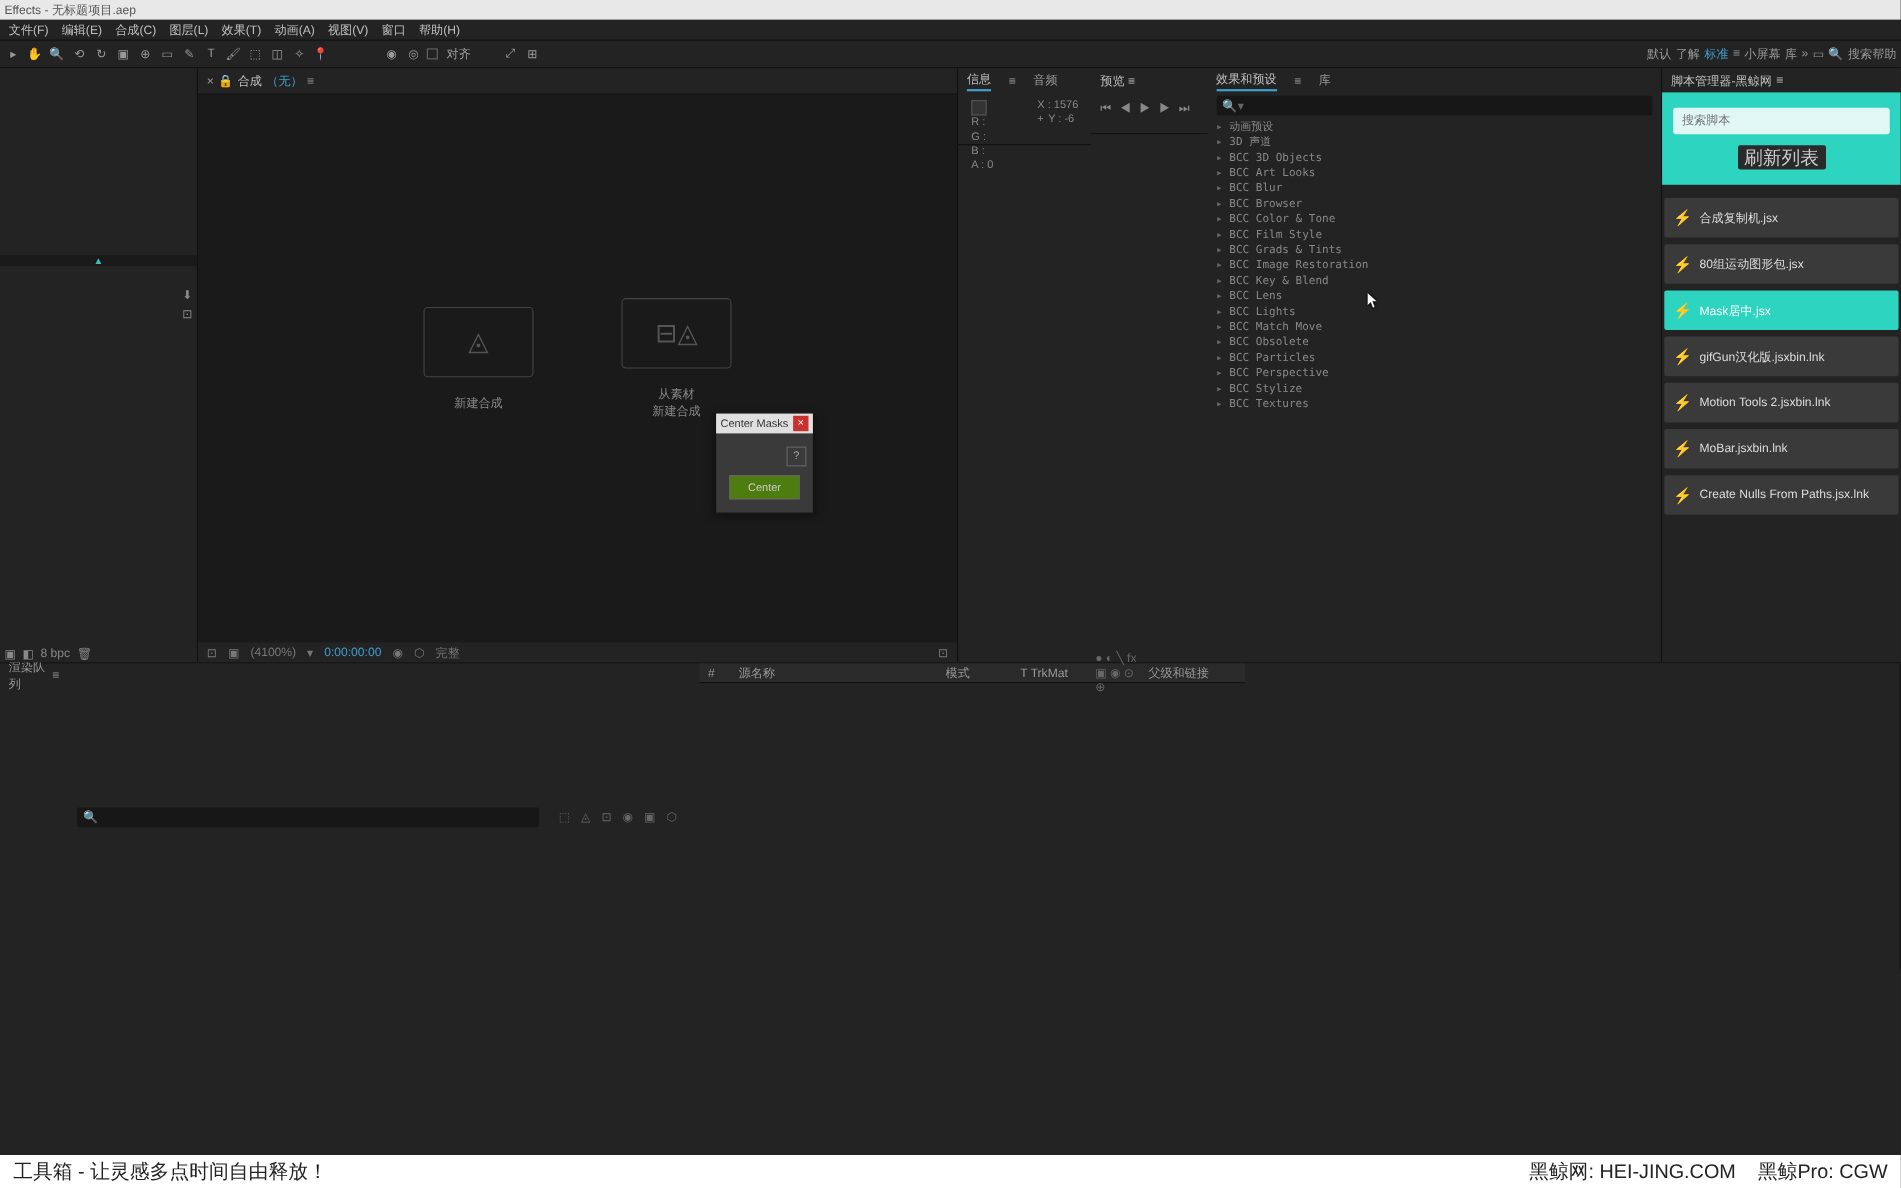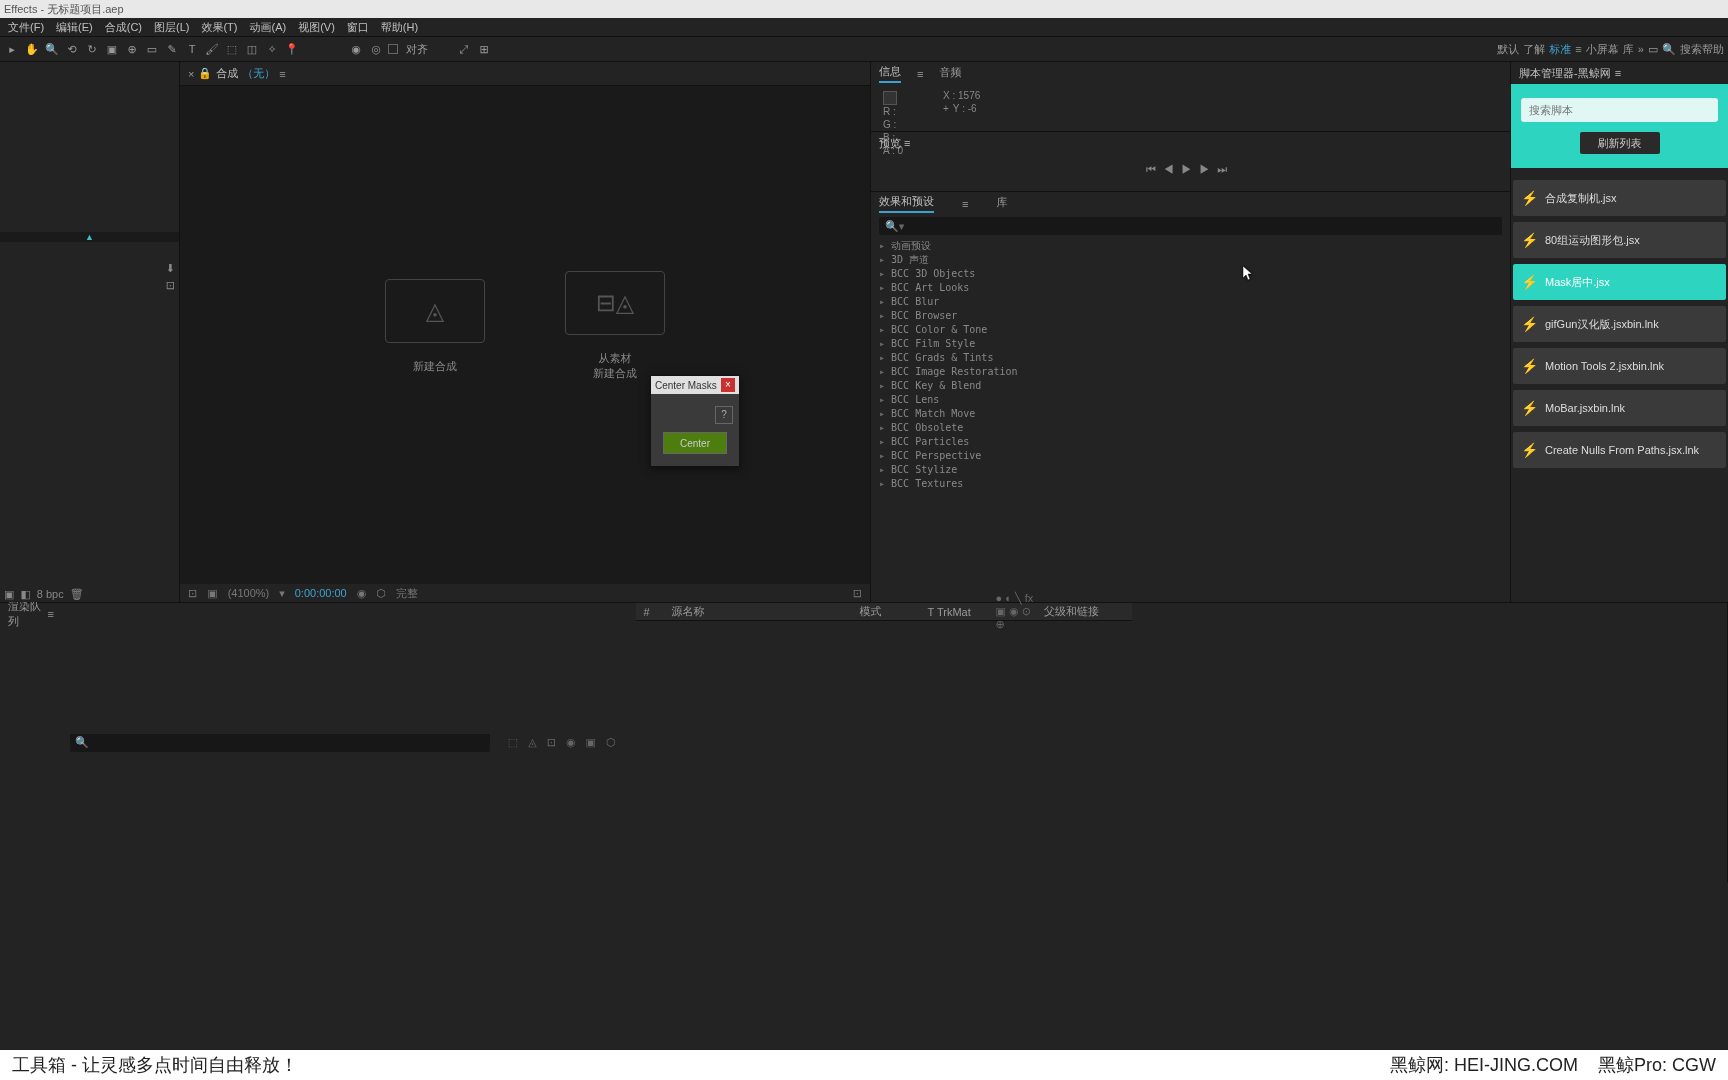--- a/index.html
+++ b/index.html
@@ -23,44 +23,44 @@
 .comp-header { height: 24px; background: #232323; display: flex; align-items: center; padding: 0 8px; gap: 4px; border-bottom: 1px solid #111; }
 .comp-header .x { color: #999; }
 .comp-header .lock { color: #999; }
 .comp-header .label { color: #c0c0c0; }
 .comp-header .none { color: #3fa0d0; }
 .comp-header .menu { color: #999; }
 .comp-content { display: flex; height: 480px; justify-content: center; align-items: center; gap: 60px; }
 .comp-card { width: 120px; text-align: center; color: #888; }
 .comp-card .icon-box { width: 100px; height: 64px; border: 1px solid #444; border-radius: 4px; margin: 0 auto 16px; display: flex; align-items: center; justify-content: center; font-size: 24px; color: #555; }
 .comp-footer { position: absolute; bottom: 0; left: 0; right: 0; height: 18px; background: #232323; display: flex; align-items: center; padding: 0 8px; gap: 10px; color: #777; }
-.right-panels { width: 640px; background: #232323; border-left: 1px solid #111; display: flex; flex-direction: column; }
+.right-panels { width: 640px; background: #232323; border-left: 1px solid #111; display: flex; }
 .info-panel { height: 70px; border-bottom: 1px solid #111; }
 .info-header { display: flex; align-items: center; padding: 2px 8px; gap: 16px; }
 .info-header .tab { color: #999; padding-bottom: 2px; }
 .info-header .tab.active { color: #c0c0c0; border-bottom: 2px solid #3fa0d0; }
 .info-body { display: flex; padding: 4px 12px; gap: 40px; }
 .info-col { color: #888; font-size: 10px; line-height: 13px; }
 .swatch { width: 14px; height: 14px; background: #333; border: 1px solid #555; float: left; margin-right: 6px; margin-top: 2px; }
 .preview-panel { height: 60px; border-bottom: 1px solid #111; padding: 4px 8px; }
 .preview-header { color: #c0c0c0; padding-bottom: 4px; }
 .preview-controls { text-align: center; color: #888; letter-spacing: 8px; padding-top: 8px; }
 .effects-panel { flex: 1; display: flex; flex-direction: column; }
-.effects-header { display: flex; align-items: center; padding: 2px 8px; gap: 28px; }
+.effects-header { display: flex; align-items: center; padding: 2px 8px; gap: 16px; }
 .effects-header .tab { color: #999; padding-bottom: 2px; }
 .effects-header .tab.active { color: #c0c0c0; border-bottom: 2px solid #3fa0d0; }
 .effects-search { margin: 2px 8px; background: #171717; height: 18px; border-radius: 2px; display: flex; align-items: center; padding: 0 6px; color: #666; }
 .effects-list { flex: 1; overflow: hidden; padding: 2px 8px; }
 .effects-list .item { color: #888; font-family: monospace; font-size: 10px; line-height: 14px; }
 .effects-list .item::before { content: "▸ "; color: #666; }
 .script-panel { width: 218px; background: #232323; border-left: 1px solid #111; display: flex; flex-direction: column; }
 .script-header { height: 22px; display: flex; align-items: center; padding: 0 8px; color: #c0c0c0; gap: 4px; }
 .script-search-area { background: #2dd4bf; padding: 14px 10px; }
 .script-search-input { width: 100%; height: 24px; background: #e0f7f3; border: none; border-radius: 3px; padding: 0 8px; font-size: 11px; color: #555; }
-.script-refresh { width: 80px; height: 22px; background: #2a2a2a; color: #ccc; border: none; border-radius: 2px; margin: 10px auto 0; display: block; font-size: 11px; }
+.script-refresh { width: 80px; height: 22px; background: #2a2a2a; color: #ccc; border: none; border-radius: 2px; margin: 10px auto 0; display: block; font-size: 17px; }
 .script-list { flex: 1; padding: 8px 0; }
 .script-item { height: 36px; background: #3a3a3a; margin: 4px 2px 6px 2px; display: flex; align-items: center; padding: 0 8px; gap: 8px; color: #ddd; border-radius: 2px; cursor: pointer; }
 .script-item.selected { background: #2dd4bf; color: #fff; }
 .script-item .bolt { width: 16px; height: 16px; color: #2dd4bf; font-size: 14px; }
 .script-item.selected .bolt { color: #fff; }
 .timeline-area { height: 280px; background: #232323; border-top: 1px solid #111; display: flex; flex-direction: row; }
 .render-header { height: 22px; display: flex; align-items: center; padding: 0 8px; color: #999; }
 .timeline-search { margin: 2px 8px; width: 420px; height: 18px; background: #171717; border-radius: 2px; display: flex; align-items: center; padding: 0 6px; color: #666; }
 .timeline-cols { height: 18px; background: #2a2a2a; display: flex; align-items: center; padding: 0 8px; gap: 8px; color: #999; border-bottom: 1px solid #111; }
 .timeline-cols .col { min-width: 40px; }
@@ -234,20 +234,21 @@
         <div class="item">BCC 3D Objects</div>
         <div class="item">BCC Art Looks</div>
         <div class="item">BCC Blur</div>
         <div class="item">BCC Browser</div>
         <div class="item">BCC Color &amp; Tone</div>
         <div class="item">BCC Film Style</div>
         <div class="item">BCC Grads &amp; Tints</div>
         <div class="item">BCC Image Restoration</div>
         <div class="item">BCC Key &amp; Blend</div>
         <div class="item">BCC Lens</div>
+        <div class="item">BCC Lights</div>
         <div class="item">BCC Match Move</div>
         <div class="item">BCC Obsolete</div>
         <div class="item">BCC Particles</div>
         <div class="item">BCC Perspective</div>
         <div class="item">BCC Stylize</div>
         <div class="item">BCC Textures</div>
       </div>
     </div>
   </div>
 

